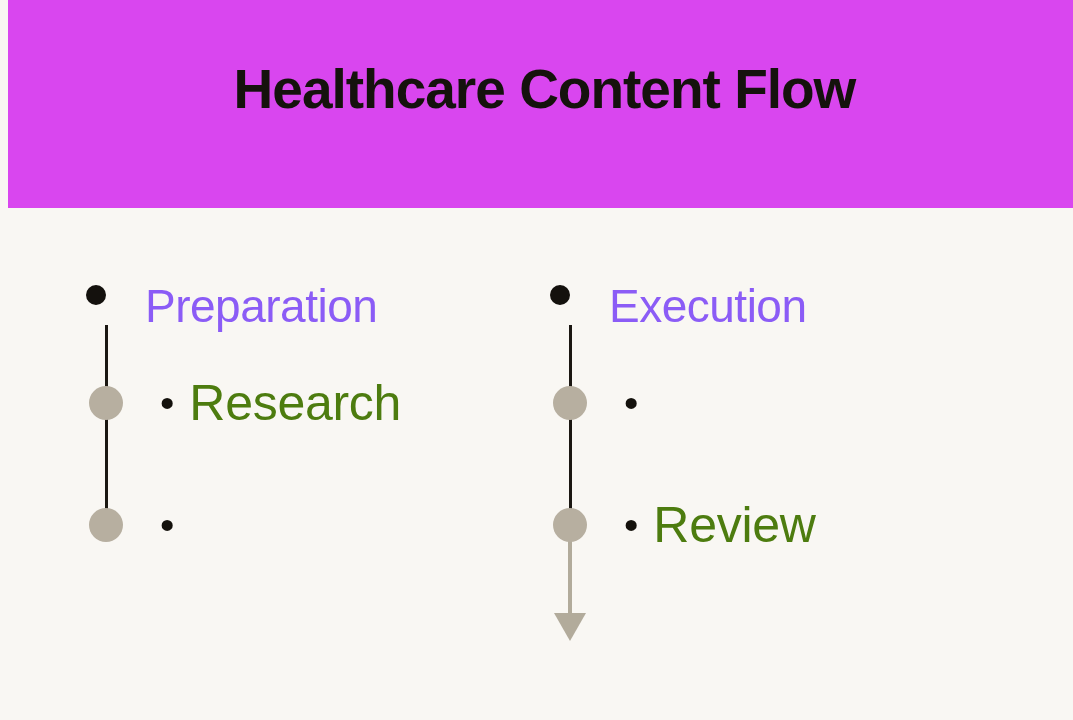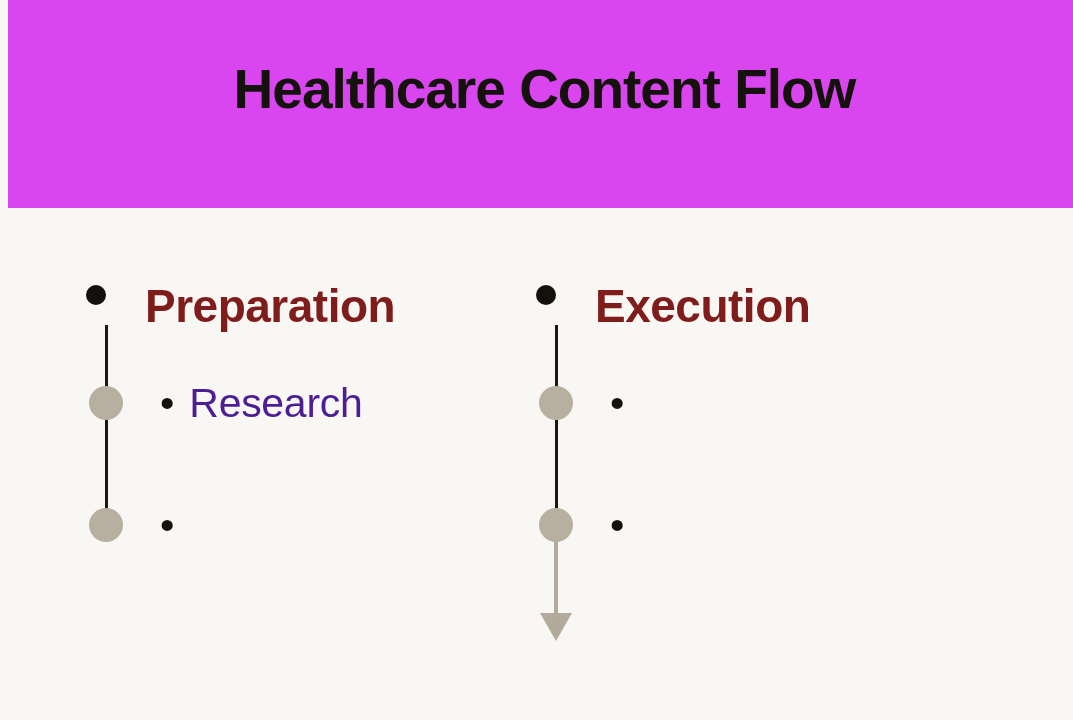--- a/index.html
+++ b/index.html
@@ -42,21 +42,21 @@
   }
 
   
   .column {
     position: absolute;
     top: 230px;
     width: 440px;
     height: 460px;
   }
   .column.col-1 { left: 86px; }
-  .column.col-2 { left: 536px; }
+  .column.col-2 { left: 550px; }
 
   .connector-line {
     position: absolute;
     left: 18.5px;
     top: 95px;
     width: 3px;
     height: 202px;
     background: #1b1712;
   }
   .arrow-line {
@@ -104,48 +104,48 @@
   }
   .step-dot.dot-1 { top: 156px; }
   .step-dot.dot-2 { top: 278px; }
 
   .stage-heading {
     position: absolute;
     left: 59px;
     top: 53px;
     font-size: 46px;
     line-height: 46px;
-    font-weight: 700;
+    font-weight: 400;
     letter-spacing: -0.5px;
-    color: #7f1d1d;
+    color: #8b5cf6;
     white-space: nowrap;
   }
 
   .step-item {
     position: absolute;
     left: 74px;
     display: flex;
     align-items: center;
     white-space: nowrap;
   }
   .step-item.item-1 { top: 152px; }
   .step-item.item-2 { top: 274px; }
 
   .bullet {
     font-size: 41px;
     line-height: 42px;
     color: #14110c;
     margin-right: 15px;
   }
   .step-label {
-    font-size: 41px;
+    font-size: 50px;
     line-height: 42px;
     font-weight: 400;
     letter-spacing: -0.3px;
-    color: #4c1d95;
+    color: #4d7c0f;
   }
 </style>
 </head>
 <body>
 
 <div class="canvas">
 
   <div class="header-band">
     <h1 class="page-title">Healthcare Content Flow</h1>
   </div>
@@ -171,16 +171,17 @@
     <div class="arrow-head"></div>
     <div class="ring-node"></div>
     <div class="step-dot dot-1"></div>
     <div class="step-dot dot-2"></div>
     <div class="stage-heading">Execution</div>
     <div class="step-item item-1">
       <span class="bullet">•</span>
     </div>
     <div class="step-item item-2">
       <span class="bullet">•</span>
+      <span class="step-label">Review</span>
     </div>
   </div>
 
 </div>
 
 </body></html>

